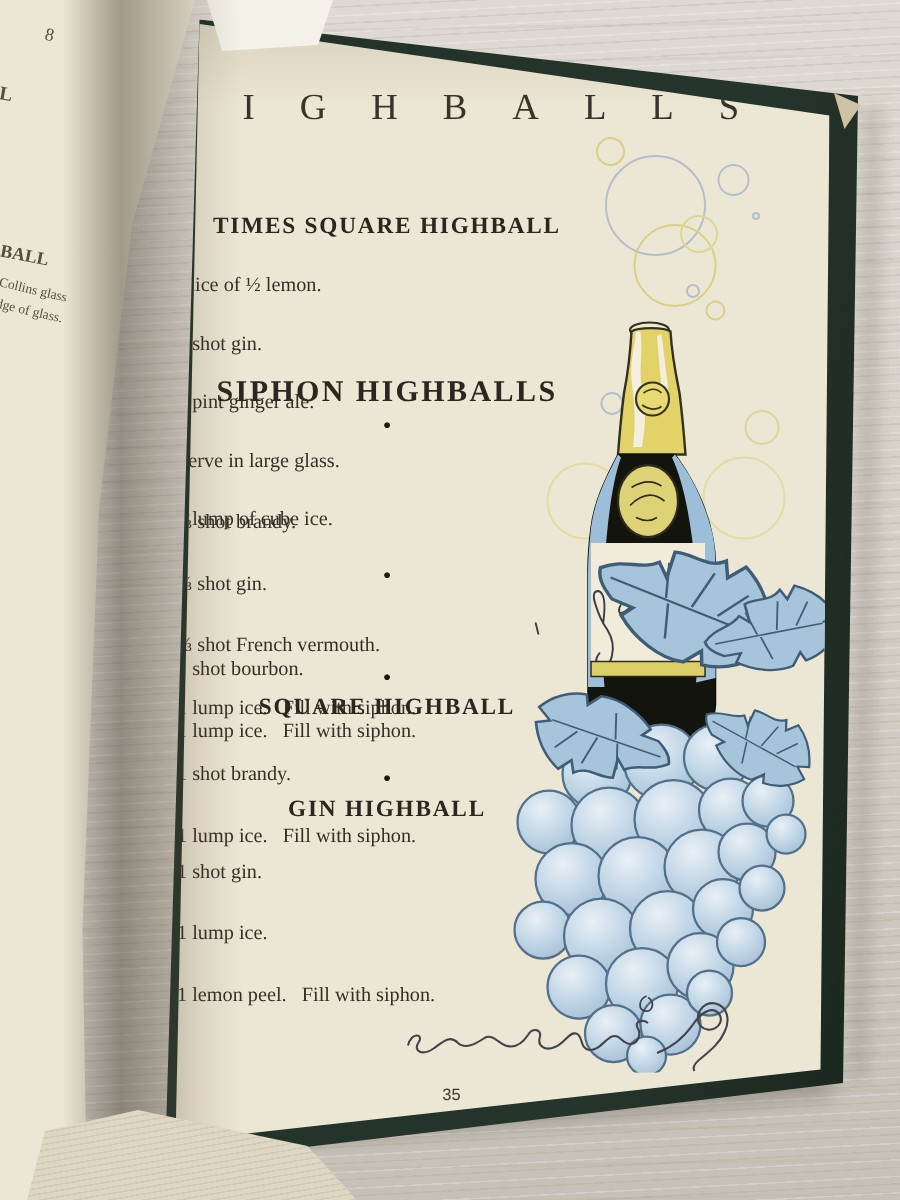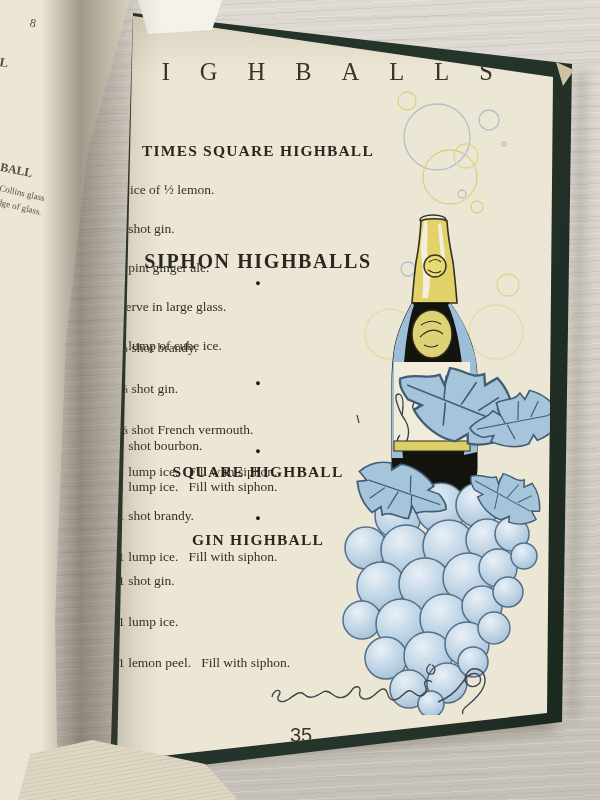--- a/index.html
+++ b/index.html
@@ -51,21 +51,21 @@
     color:#39342b;white-space:nowrap;}
   .rhead{position:absolute;left:90px;width:336px;text-align:center;
     font-weight:bold;font-size:15.5px;letter-spacing:1.2px;color:#2b2720;white-space:nowrap;}
   .rhead.big{font-size:20px;letter-spacing:1.6px;}
   .rlines{position:absolute;left:118px;font-size:13.5px;line-height:13.8px;
     color:#332f27;white-space:pre;}
   .rlines.tight{line-height:13px;}
   .bullet{position:absolute;left:90px;width:336px;text-align:center;
     font-size:9px;color:#1d1a14;}
   .folio{position:absolute;left:281px;top:724px;width:40px;text-align:center;
-    font-size:20px;color:#3b372f;font-family:"Liberation Sans","DejaVu Sans",sans-serif;}
+    font-size:11px;color:#3b372f;font-family:"Liberation Sans","DejaVu Sans",sans-serif;}
   .frag{position:absolute;color:#544e3e;white-space:nowrap;}
   .frag-8{left:30px;top:16px;font-size:12px;transform:rotate(12deg);}
   .frag-ll{left:-9px;top:54px;font-size:13px;font-weight:bold;transform:rotate(10deg);}
   .frag-ball{left:0px;top:163px;font-size:12px;font-weight:bold;transform:rotate(11deg);}
   .frag-collins{left:-1px;top:188px;font-size:9px;transform:rotate(13deg);}
   .frag-dge{left:-3px;top:202px;font-size:9px;transform:rotate(13deg);}
   .illustration{position:absolute;left:240px;top:85px;width:320px;height:630px;}
   .pencil{position:absolute;left:102px;top:156px;width:12px;height:64px;}
 </style>
 </head>

